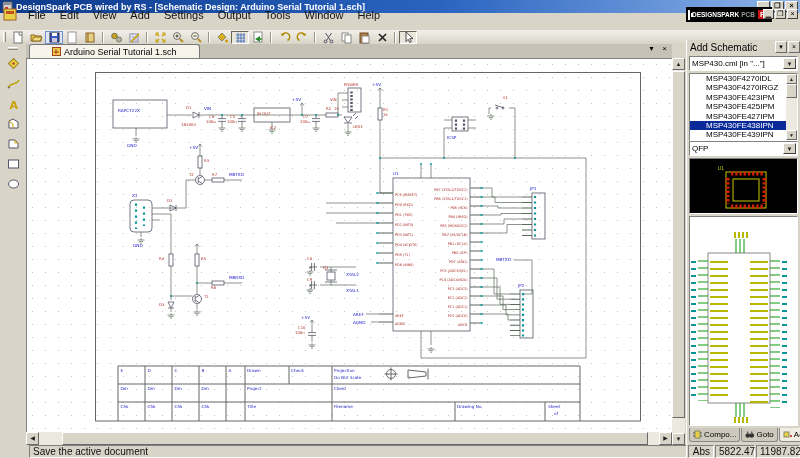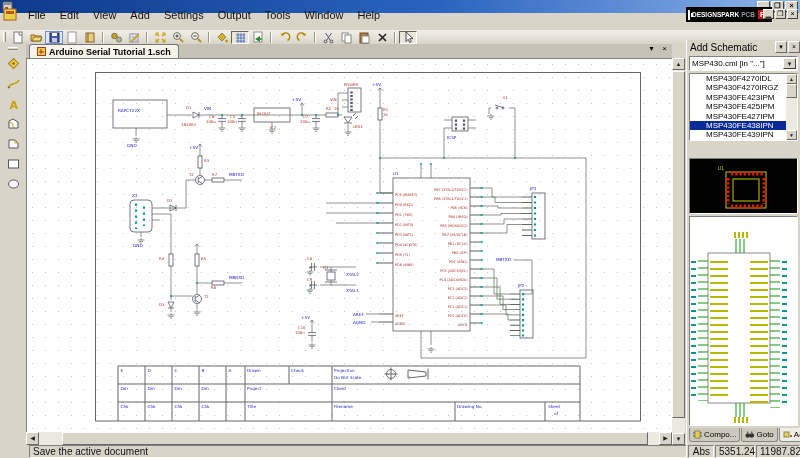--- a/index.html
+++ b/index.html
@@ -33,21 +33,21 @@
     background:linear-gradient(#f2f0ea,#d8d4c8);display:flex;align-items:center;padding-left:3px;}
   .grip{width:3px;height:10px;border-left:1px solid #fff;border-right:1px solid #908c80;margin-right:3px;}
   .tbtn{width:18px;height:13px;display:flex;align-items:center;justify-content:center;}
   .tbtn svg{display:block;}
   .tbtn.hl{border:1px solid #7090d0;background:#dfe6f5;}
   .tbtn.pressed{border:1px solid;border-color:#6a6658 #fff #fff #6a6658;background:#e9e6dc;}
   .tsep{width:0;height:11px;border-left:1px solid #9a968a;border-right:1px solid #fff;margin:0 3px;}
   
   .tabbar{position:absolute;left:26px;top:44px;width:646px;height:14px;background:#c6c2b6;}
   .doc-tab{position:absolute;left:3px;top:0;height:14px;background:#f6f3ea;border:1px solid #777;border-bottom:none;
-    border-radius:3px 3px 0 0;display:flex;align-items:center;gap:3px;font-size:9px;padding:0 7px;font-weight:bold;}
+    border-radius:3px 3px 0 0;display:flex;align-items:center;gap:3px;font-size:9px;padding:0 22px;font-weight:normal;}
   .tabctl{position:absolute;right:2px;top:1px;display:flex;gap:1px;}
   .tabctl .mbtn{border:none;background:transparent;font-size:8px;}
   
   .lefttb{position:absolute;left:0;top:44px;width:26px;height:401px;background:#d8d4c8;}
   .lgrip{margin:3px auto 4px auto;width:10px;height:3px;border-top:1px solid #fff;border-bottom:1px solid #908c80;}
   .ltbtn{width:20px;height:19px;margin:1px auto;display:flex;align-items:center;justify-content:center;}
   
   .canvas{position:absolute;left:26px;top:58px;width:646px;height:374px;background:#fff;
     background-image:radial-gradient(#c2c2c2 0.8px,transparent 0.9px);background-size:13px 13px;
     box-shadow:inset 1px 1px 0 #808080;}
@@ -91,20 +91,21 @@
 </style>
 </head>
 <body>
 
 <div class="titlebar">
   <svg width="11" height="11">
       <rect x="1" y="1" width="9" height="9" fill="#d8d4c8" stroke="#555"></rect>
       <rect x="2" y="2" width="7" height="2" fill="#88a"></rect>
       <rect x="3" y="6" width="3" height="3" fill="#c33"></rect>
     </svg>
+  <span class="ttxt">DesignSpark PCB wired by RS - [Schematic Design: Arduino Serial Tutorial 1.sch]</span>
   <span class="winbtns">
     <span class="wbtn">▁</span>
     <span class="wbtn">❐</span>
     <span class="wbtn">×</span>
   </span>
 </div>
 
 <div class="menubar">
   <svg width="15" height="13" style="margin:0 3px">
       <rect x="1" y="1" width="12" height="11" fill="#e8d048" stroke="#a06020"></rect>
@@ -644,20 +645,24 @@
       <div class="lrow">MSP430FE425IPM</div>
       <div class="lrow">MSP430FE427IPM</div>
       <div class="lrow sel">MSP430FE438IPN</div>
       <div class="lrow">MSP430FE439IPN</div>
     </div>
   <div class="lscroll" style="position:absolute;right:3px;top:34px;width:11px;height:66px">
     <div class="lsb out" style="top:0">▲</div>
     <div class="lsb out" style="top:10px;height:14px"></div>
     <div class="lsb out" style="bottom:0">▼</div>
   </div>
+  <div class="combo in" style="top:101px">
+    <span>QFP</span>
+    <span class="dd">▼</span>
+  </div>
 
   <div class="fpbox">
     <svg width="108" height="54" viewBox="0 0 108 54">
       <text x="28" y="11" fill="#c8c800" font-size="5" font-family="DejaVu Sans Mono">U1</text>
       <rect x="36" y="13" width="40" height="36" fill="none" stroke="#c8c800"></rect>
       <line x1="41" y1="14.5" x2="73" y2="14.5" stroke="#cc2200" stroke-width="4" stroke-dasharray="2.4,1.8"></line>
       <line x1="41" y1="47.5" x2="73" y2="47.5" stroke="#cc2200" stroke-width="4" stroke-dasharray="2.4,1.8"></line>
       <line x1="37.5" y1="19" x2="37.5" y2="45" stroke="#cc2200" stroke-width="4" stroke-dasharray="2.4,1.8"></line>
       <line x1="74.5" y1="19" x2="74.5" y2="45" stroke="#cc2200" stroke-width="4" stroke-dasharray="2.4,1.8"></line>
       <rect x="43" y="20" width="26" height="22" fill="none" stroke="#c8c800"></rect>
@@ -702,16 +707,16 @@
           <path d="M7 6h2M8 5v2" stroke="#c22" stroke-width="1.2"></path>
         </svg>
       <span>Add Co...</span>
     </span>
   </div>
 </div>
 
 <div class="statusbar">
   <div class="sb-msg">Save the active document</div>
   <div class="sb-cell" style="width:26px">Abs</div>
-  <div class="sb-cell" style="width:40px">5351.24</div>
+  <div class="sb-cell" style="width:40px">5822.47</div>
   <div class="sb-cell" style="width:44px">11987.82</div>
   <div class="sb-cell" style="width:28px;text-align:center">thou</div>
 </div>
 
 </body></html>

